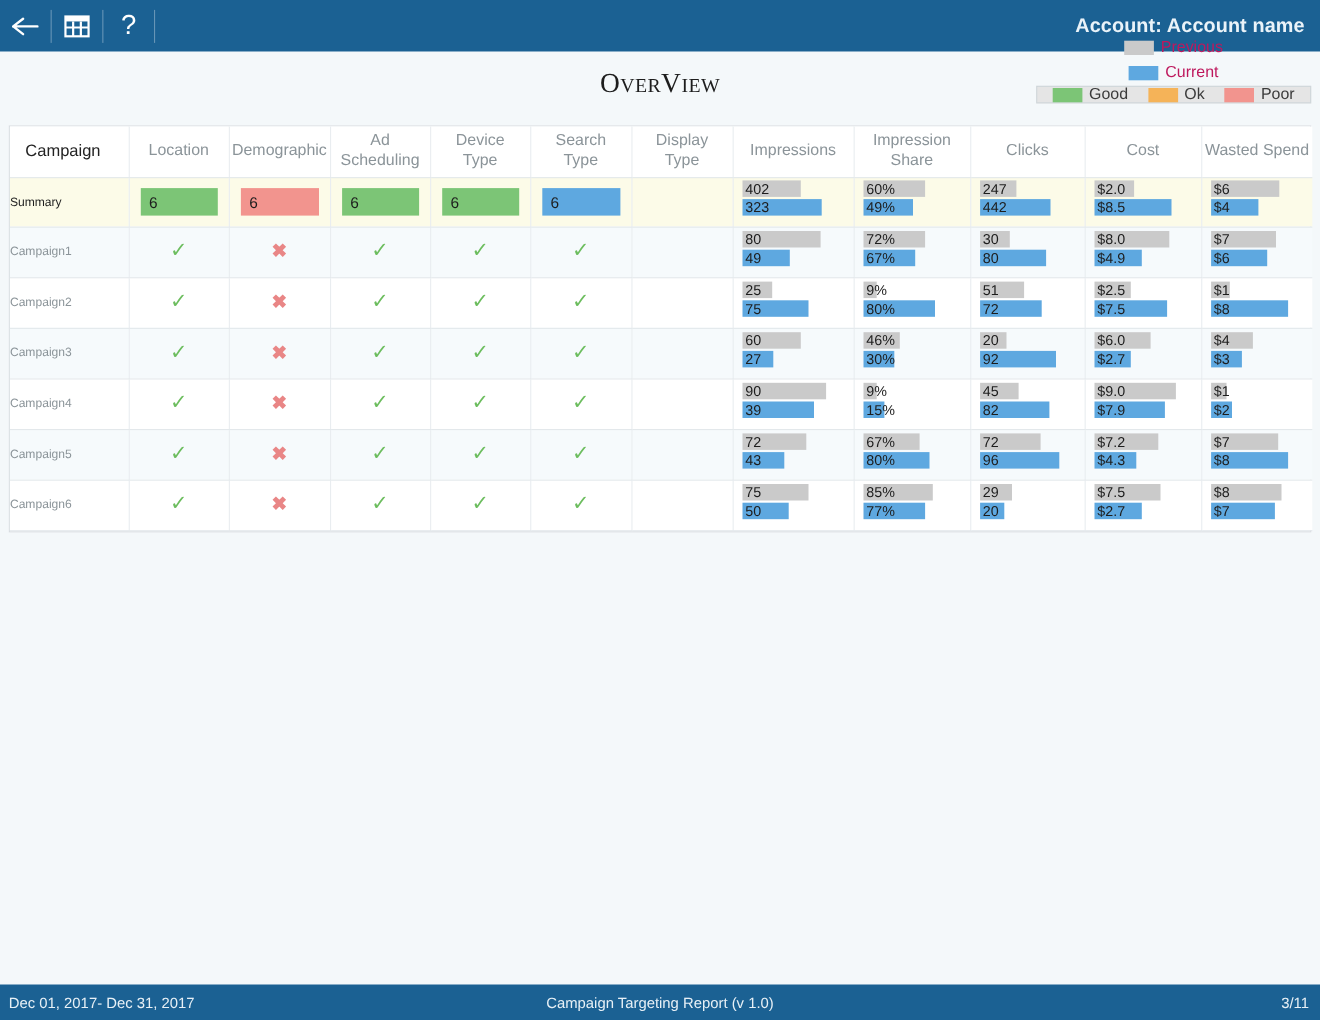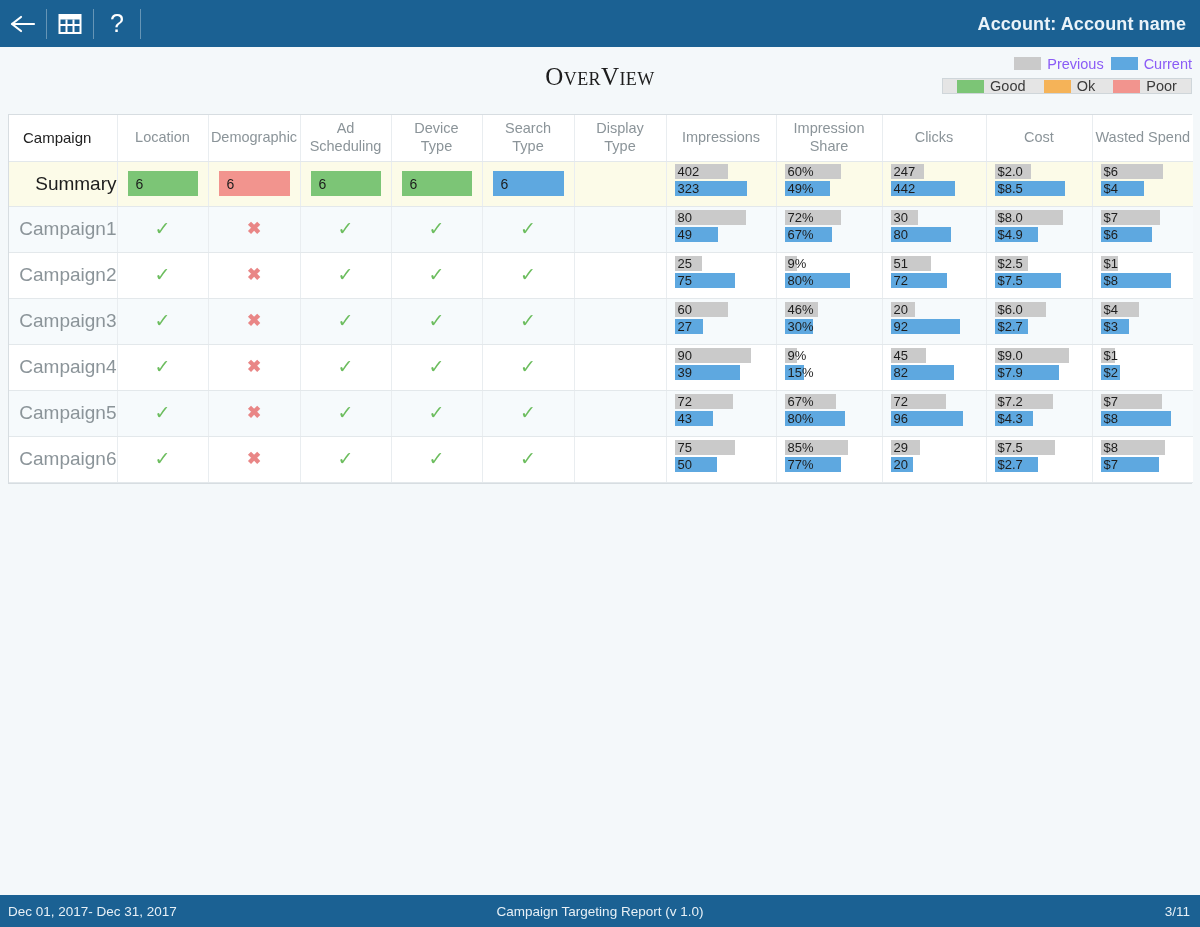--- a/index.html
+++ b/index.html
@@ -81,21 +81,22 @@
     top: 6px;
     width: 250px;
   }
   .legend-row1 {
     display: flex;
     justify-content: flex-end;
     align-items: center;
     gap: 7px;
     height: 21px;
     font-size: 14.5px;
-    color: #8b5cf6;
+    color: #be185d;
+    flex-direction: column;
   }
   .legend-row1 .li { display: flex; align-items: center; gap: 6px; }
   .swatch {
     width: 27px;
     height: 13px;
     display: inline-block;
   }
   .legend-row2 {
     margin-top: 4px;
     border: 1px solid #cfd6da;
@@ -149,23 +150,23 @@
     font-weight: normal;
   }
 
   tbody tr { height: 46px; }
   tbody tr.row-summary { background: #fcfbe8; height: 45px; }
   tbody tr.row-alt  { background: #f6fafc; }
   tbody tr.row-norm { background: #ffffff; }
 
   td.camp-cell {
     padding-left: 14px;
-    font-size: 19px;
+    font-size: 11px;
     color: #8b9499;
-    text-align: right;
+    text-align: left;
   }
   tr.row-summary td.camp-cell { color: #1d1d1d; }
 
   
   td.status { text-align: center; }
   .tick, .cross {
     font-size: 19px;
     line-height: 1;
     display: inline-block;
   }

